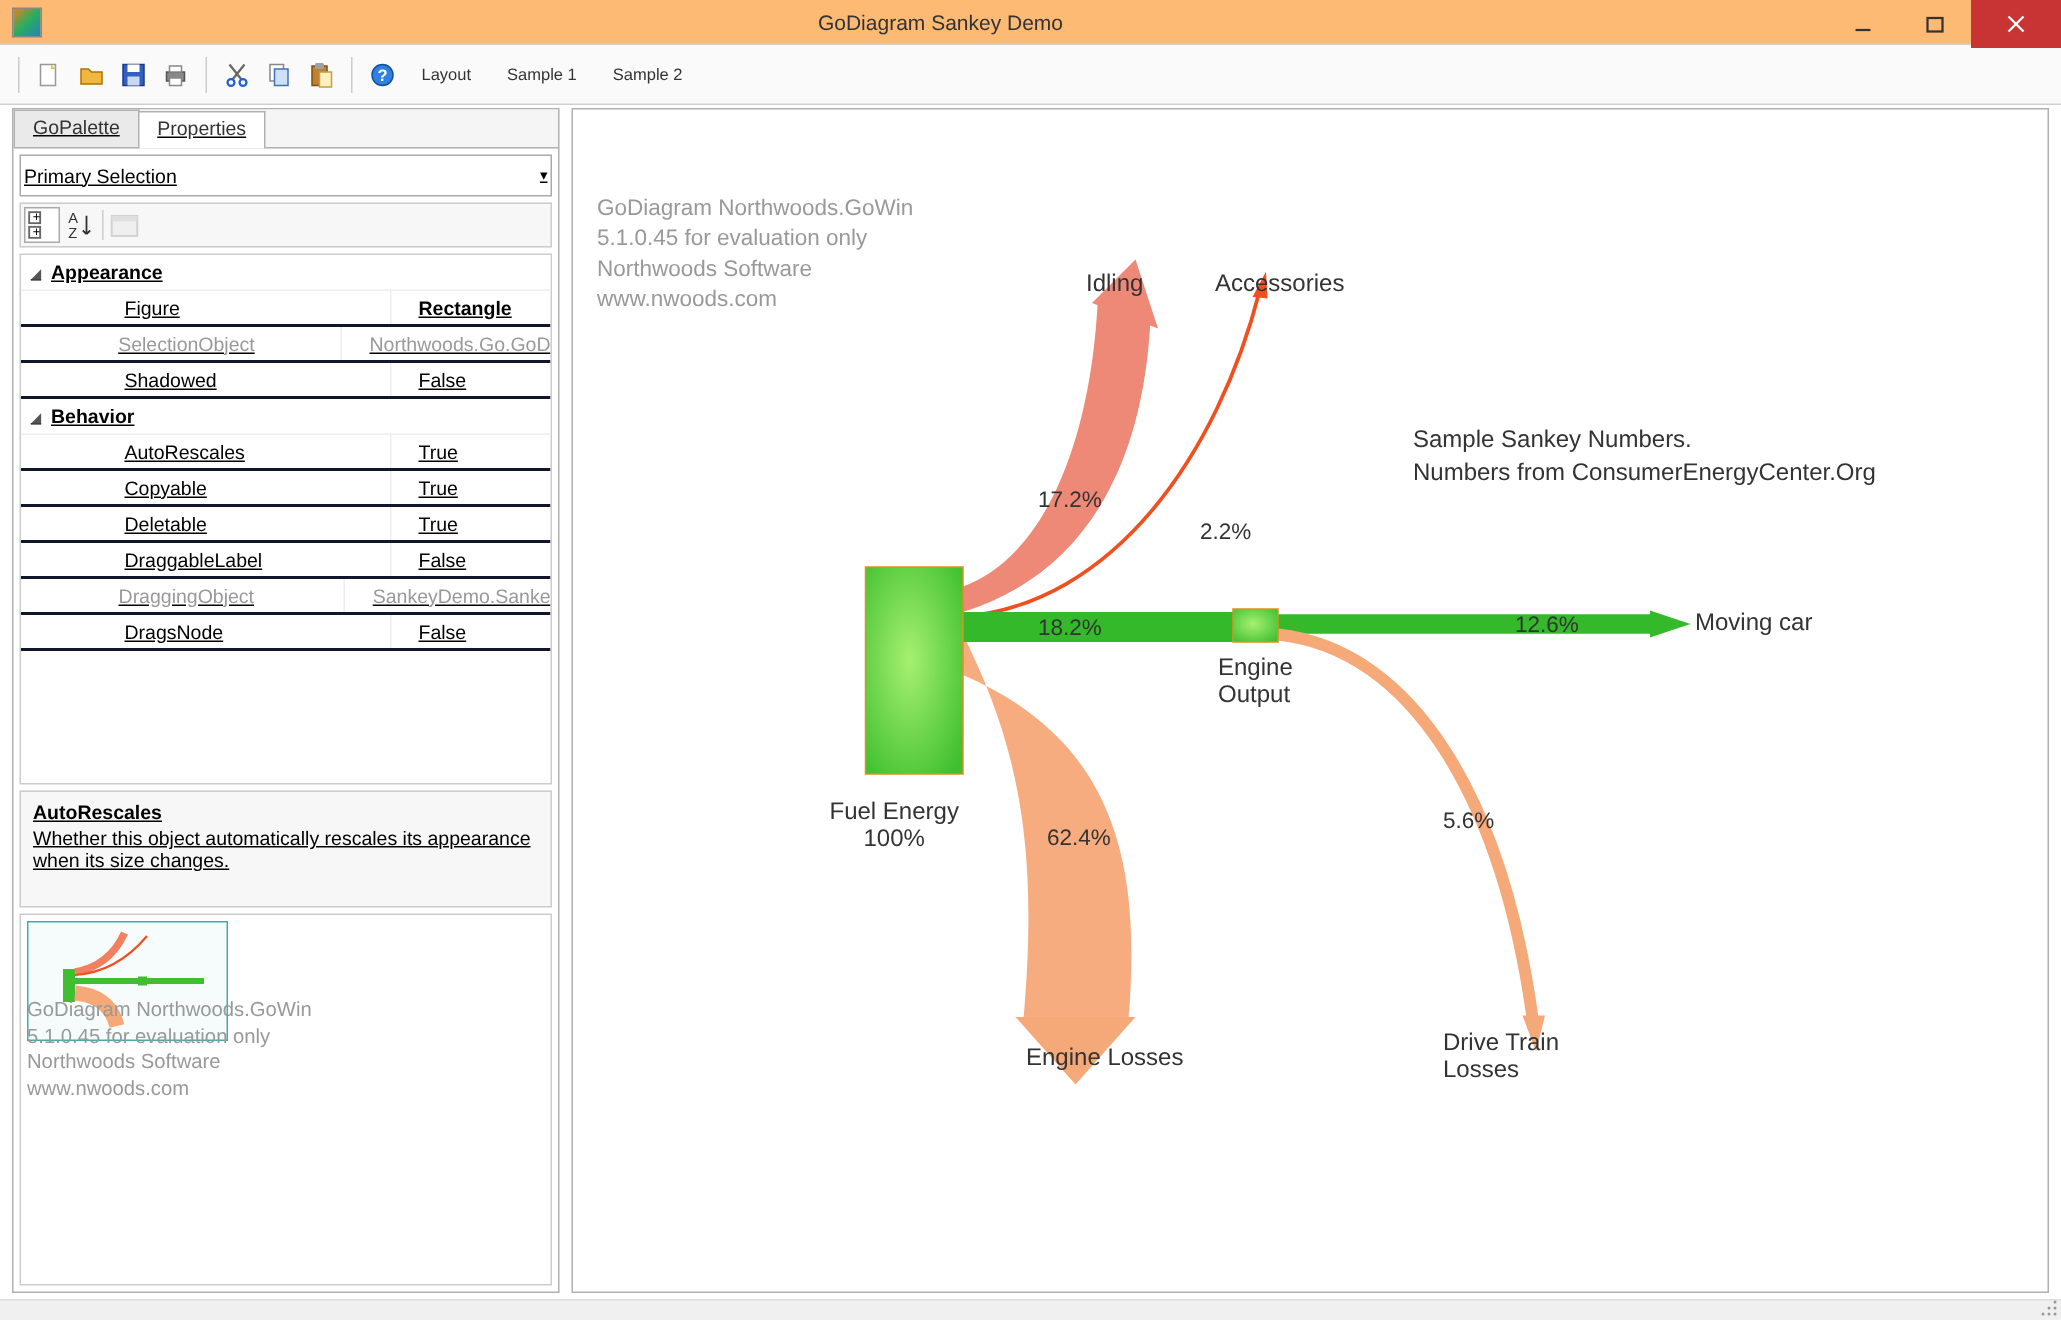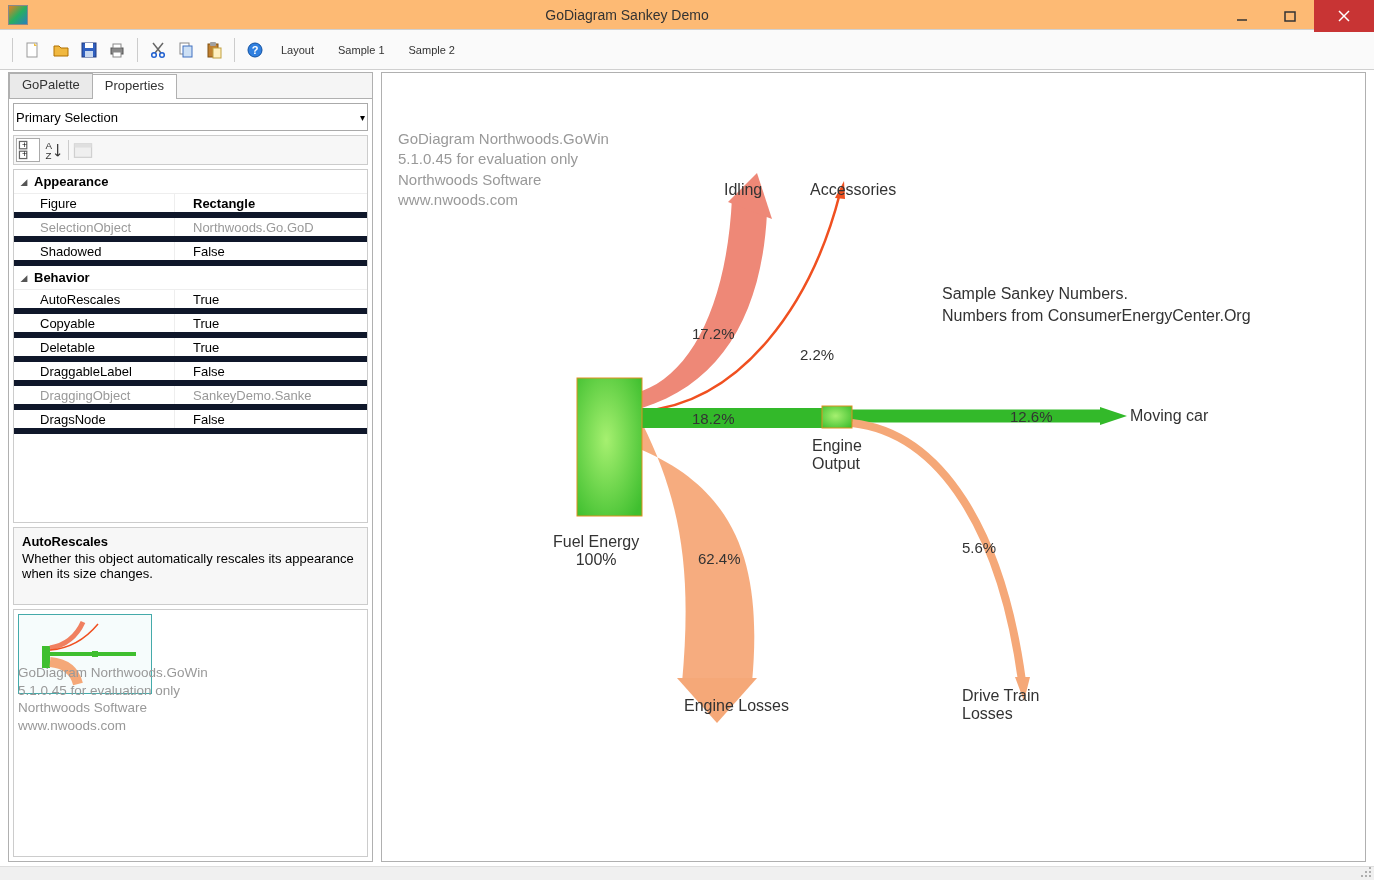--- a/index.html
+++ b/index.html
@@ -16,21 +16,21 @@
 
 
 .toolbar { height: 40px; border-bottom: 1px solid #d0d0d0; display: flex; align-items: center; padding: 2px 8px; gap: 4px; background: #fafafa; }
 .toolbar .sep { width: 1px; height: 24px; background: #ccc; margin: 0 4px; }
 .toolbar .tbtn { width: 24px; height: 24px; display: flex; align-items: center; justify-content: center; }
 .toolbar .tbtn svg { width: 18px; height: 18px; }
 .toolbar .mtxt { font-size: 11px; color: #333; padding: 4px 10px; }
 
 
 .main { display: flex; height: calc(100% - 72px - 14px); }
-.left-panel { width: 365px; border: 1px solid #b0b0b0; margin: 2px 4px 4px 8px; display: flex; flex-direction: column; background: #fff; }
+.left-panel { width: 365px; border: 1px solid #b0b0b0; margin: 2px 4px 4px 8px; display: flex; flex-direction: column; background: #fff; text-decoration: underline; }
 .right-panel { flex: 1; border: 1px solid #b0b0b0; margin: 2px 8px 4px 4px; background: #fff; position: relative; overflow: hidden; }
 
 
 .tabstrip { display: flex; height: 26px; background: #f5f5f5; border-bottom: 1px solid #b0b0b0; }
 .tab { padding: 3px 12px; font-size: 13px; border: 1px solid #b0b0b0; border-bottom: none; margin-right: -1px; background: #eaeaea; color: #333; }
 .tab.active { background: #fff; position: relative; top: 1px; }
 
 
 .propsel { height: 28px; border: 1px solid #aaa; margin: 4px; font-size: 13px; display: flex; align-items: center; padding: 0 2px; justify-content: space-between; }
 .propsel .dd { font-size: 10px; }
@@ -39,21 +39,21 @@
 .pgbar .pgb.grp { border: 1px solid #aaa; background: #fff; }
 .pgbar .pgsep { width: 1px; height: 20px; background: #ccc; }
 
 .pgrid { flex: 1; margin: 4px; border: 1px solid #ccc; overflow-y: scroll; font-size: 13px; min-height: 0; }
 .pgrid::-webkit-scrollbar { width: 17px; }
 .pgrid::-webkit-scrollbar-track { background: #f0f0f0; border-left: 1px solid #ddd; }
 .pgrid::-webkit-scrollbar-thumb { background: #c8c8c8; border: 1px solid #aaa; }
 .pcat { display: flex; align-items: center; height: 24px; background: #fff; border-bottom: 1px solid #eee; }
 .pcat .toggle { width: 20px; text-align: center; font-size: 9px; color: #555; }
 .pcat .catname { font-weight: bold; }
-.prow { display: flex; height: 24px; border-bottom: 6px solid #0f172a; }
+.prow { display: flex; height: 24px; border-bottom: 2px solid #0f172a; gap: 43px; }
 .prow .spacer { width: 20px; }
 .prow .pname { width: 140px; padding-left: 6px; display: flex; align-items: center; }
 .prow .pval { flex: 1; padding-left: 18px; display: flex; align-items: center; border-left: 1px solid #eee; }
 .prow.dim .pname, .prow.dim .pval { color: #999; }
 .prow.bold .pval { font-weight: bold; }
 
 .pdesc { height: 78px; margin: 0 4px; padding: 6px 8px; border: 1px solid #ccc; background: #f7f7f7; font-size: 13px; }
 .pdesc .dtitle { font-weight: bold; margin-bottom: 2px; }
 
 .overview { flex: 0 0 248px; margin: 4px; border: 1px solid #ccc; position: relative; background: #fff; }

